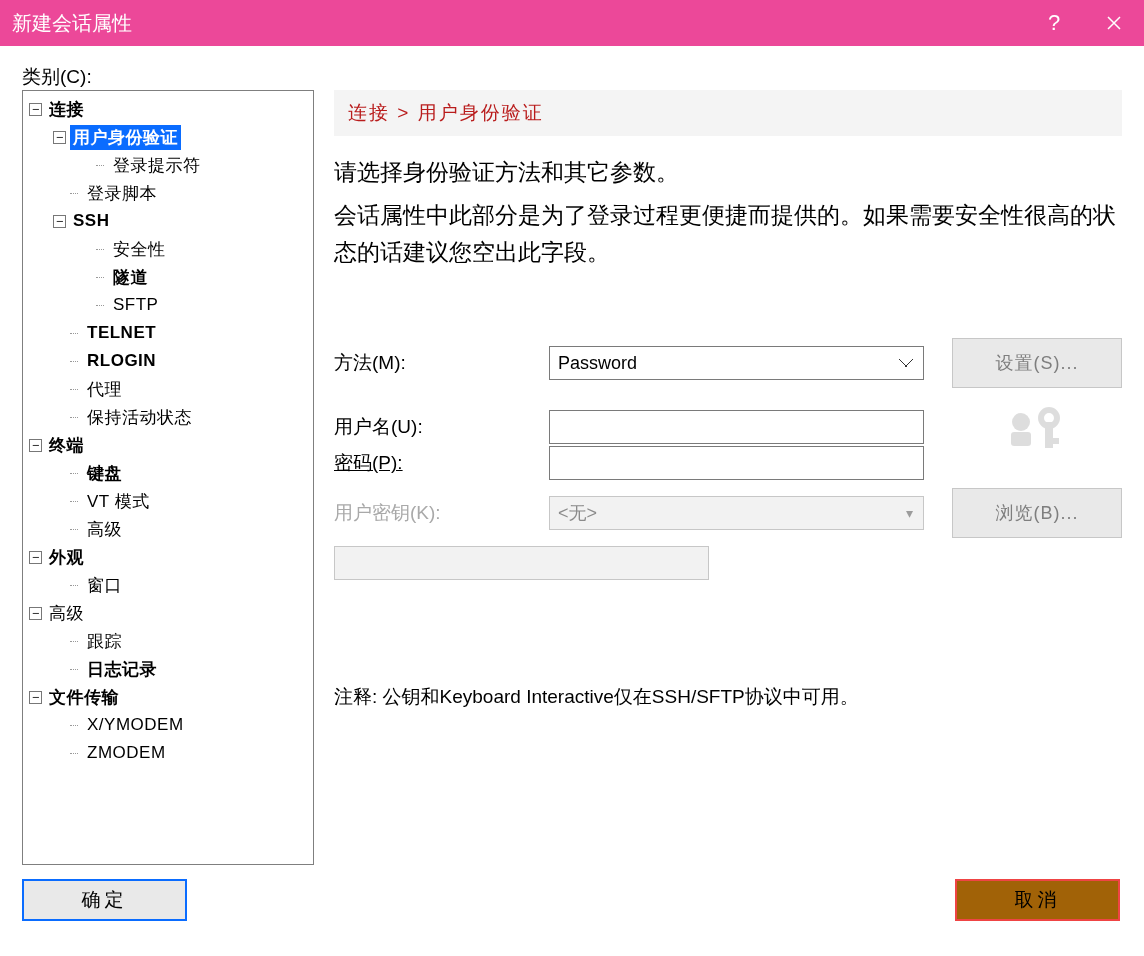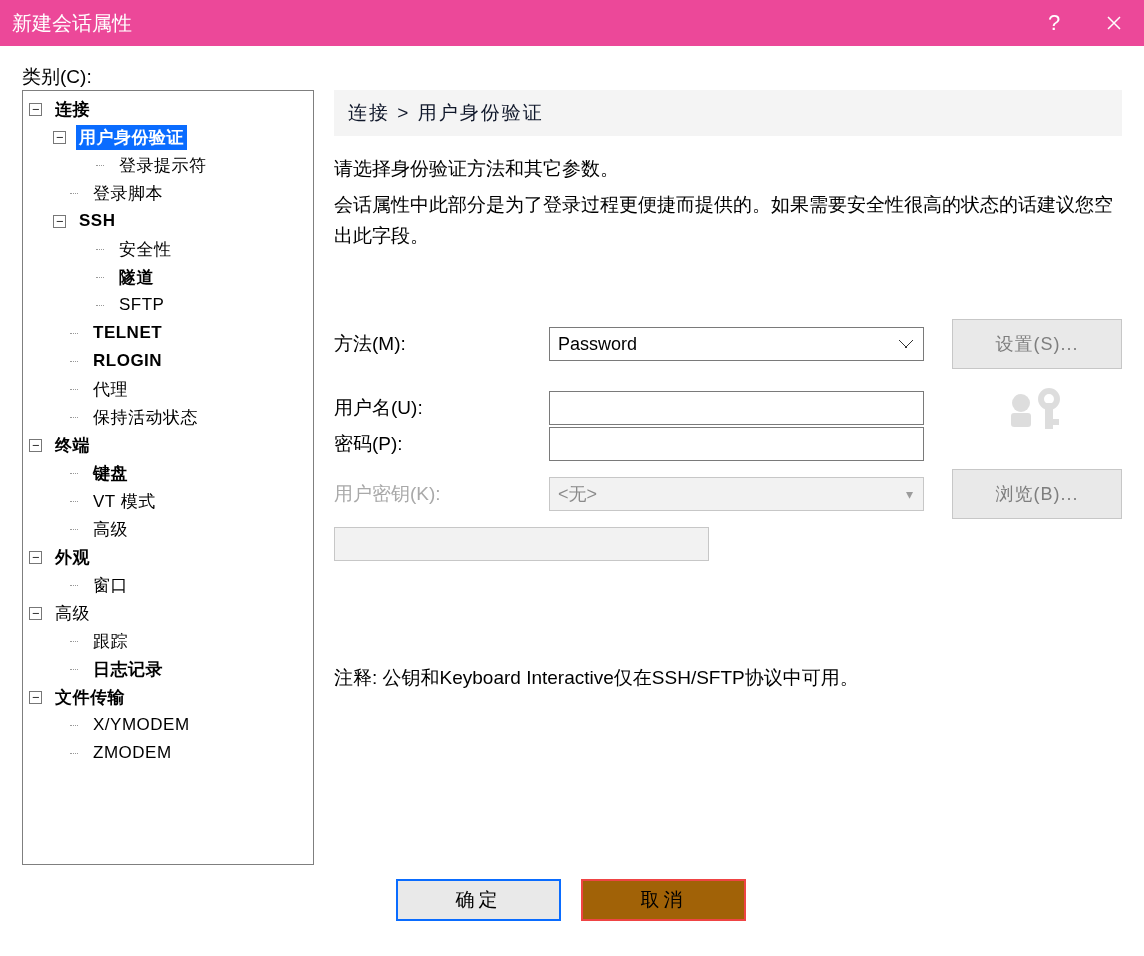--- a/index.html
+++ b/index.html
@@ -72,43 +72,42 @@
   .dotted {
     display:inline-block;
     width: 8px;
     border-top: 1px dotted #999;
     margin-right:2px;
   }
   .node-label {
     padding: 1px 3px;
     font-weight: 700;
     letter-spacing: 0.5px;
-    margin-left: 6px;
   }
   .node-label.sel {
     background: #0a6cff;
     color: #fff;
   }
   .node-label.normal { font-weight: 400; }
 
   .right-panel {
     flex: 1;
     padding-top: 0;
   }
   .breadcrumb {
     background: #f4f4f4;
-    color: #0f172a;
+    color: #b91c1c;
     font-size: 19px;
     padding: 10px 14px;
     margin-bottom: 18px;
     letter-spacing: 2px;
   }
   .desc-block p {
     margin: 0 0 6px 0;
-    font-size: 19px;
+    font-size: 23px;
     line-height: 1.6;
   }
   .form-area { margin-top: 68px; }
   .form-row {
     display: flex;
     align-items: center;
     min-height: 50px;
   }
   .form-row .lbl {
     width: 215px;
@@ -173,21 +172,21 @@
     align-items: center;
     justify-content: center;
   }
   .key-icon svg { opacity: 0.5; }
   .note {
     margin-top: 96px;
     font-size: 19px;
   }
   .dlg-buttons {
     display: flex;
-    justify-content: center;
+    justify-content: space-between;
     gap: 20px;
     margin-top: 14px;
     padding-right: 2px;
   }
   .dlg-btn {
     width: 165px;
     height: 42px;
     background: #a16207;
     border: 2px solid #ef4444;
     font-size: 19px;
@@ -426,21 +425,21 @@
                 <circle cx="14" cy="20" r="9" fill="#bdbdbd"></circle>
                 <rect x="4" y="30" width="20" height="14" rx="3" fill="#bdbdbd"></rect>
                 <circle cx="42" cy="16" r="8" fill="none" stroke="#bdbdbd" stroke-width="6"></circle>
                 <rect x="38" y="20" width="8" height="26" fill="#bdbdbd"></rect>
                 <rect x="38" y="36" width="14" height="6" fill="#bdbdbd"></rect>
               </svg>
             </div>
           </div>
         </div>
 
-        <div class="form-row" style="margin-top:-28px;">
+        <div class="form-row" style="margin-top:-28px;text-decoration:underline;">
           <div class="lbl">密码(P):</div>
           <div class="ctl">
             <input class="textin" type="password" value="" style="">
           </div>
           <div class="btncol"></div>
         </div>
 
         <div class="form-row">
           <div class="lbl disabled">用户密钥(K):</div>
           <div class="ctl">

